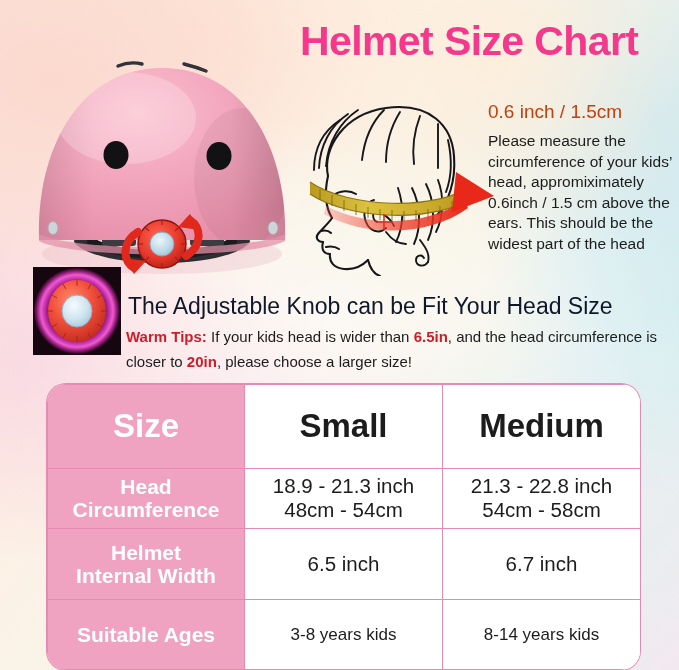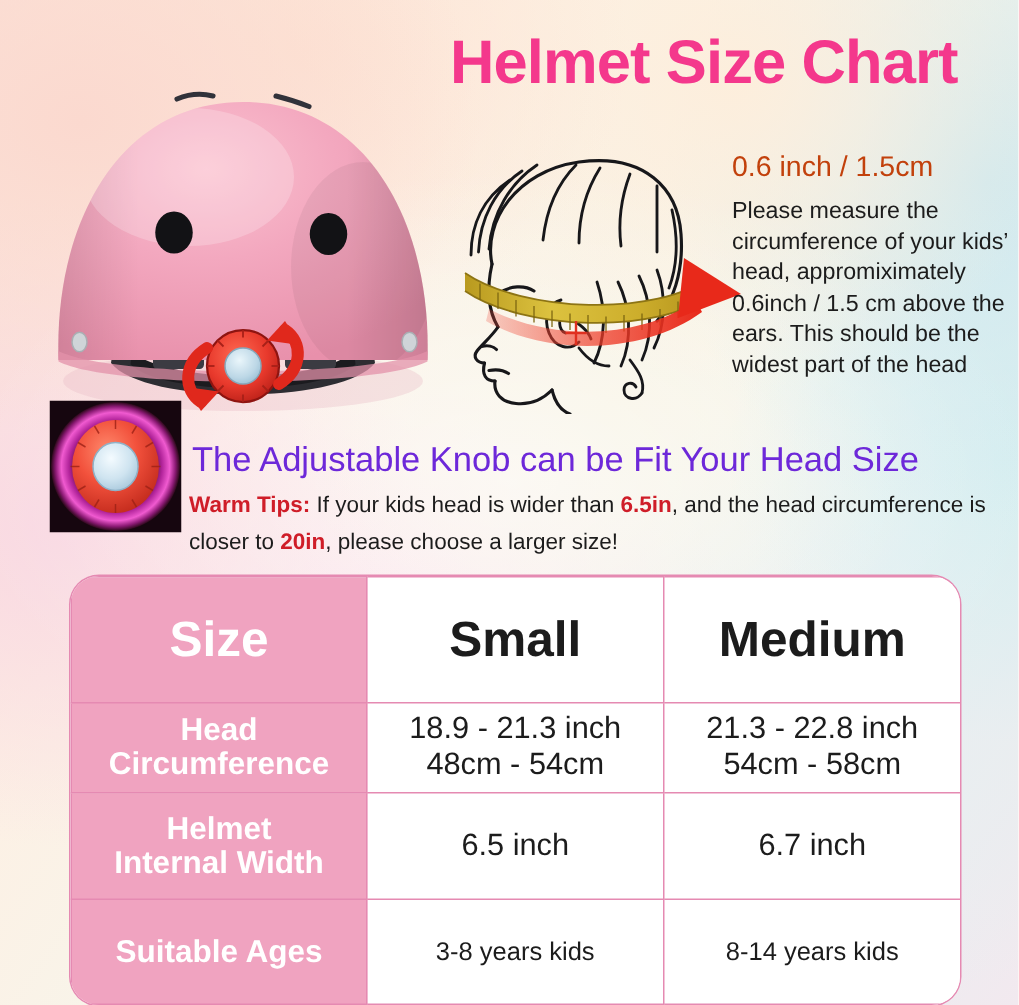--- a/index.html
+++ b/index.html
@@ -60,21 +60,21 @@
     font-size:15.5px;line-height:20.5px;color:#1c1c1c;
   }
 
   
   .knob-wrap{position:absolute;left:33px;top:267px;width:88px;height:88px;}
   .knob-svg{display:block;width:88px;height:88px;}
 
   
   .knob-line{
     position:absolute;left:128px;top:293px;
-    font-size:23px;color:#6d28d9;white-space:nowrap;
+    font-size:23px;color:#0f172a;white-space:nowrap;
   }
   .tips{
     position:absolute;left:126px;top:324px;width:548px;
     font-size:15px;line-height:25px;color:#1c1c1c;
   }
   .tips b.warm{color:#cf1d28;font-weight:bold;}
   .tips b.num{color:#cf1d28;font-weight:bold;}
 
   
   .tbl{

